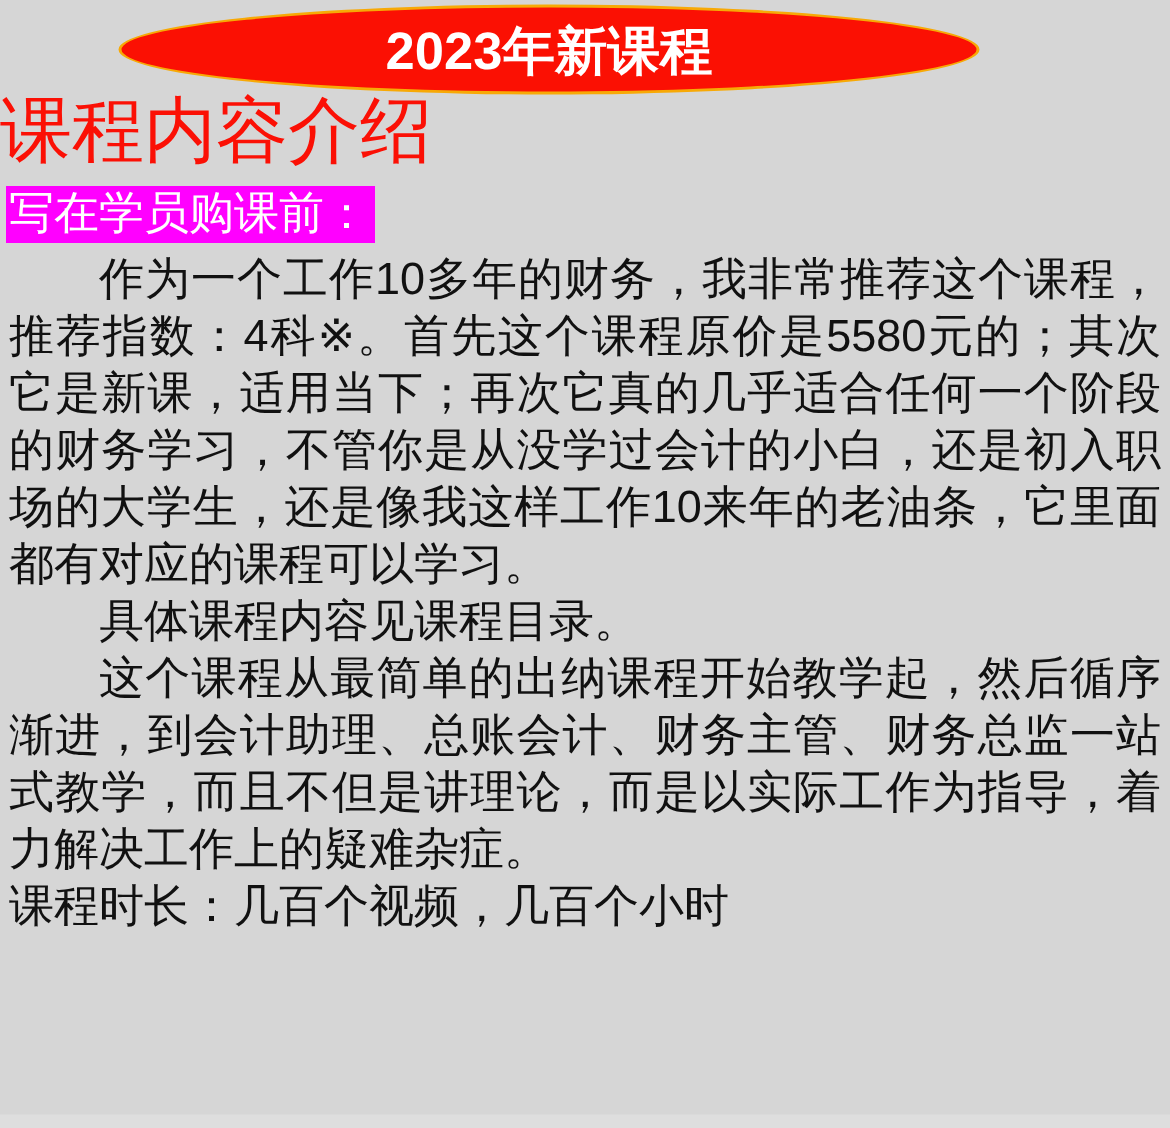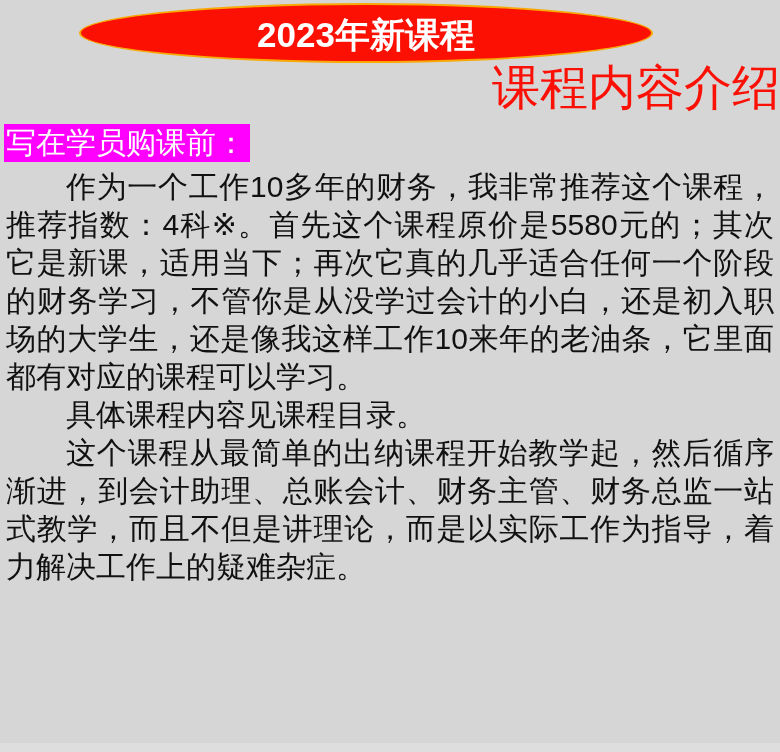--- a/index.html
+++ b/index.html
@@ -65,21 +65,21 @@
     white-space: nowrap;
     transform: translateY(1px);
   }
 
   
   .subtitle {
     position: absolute;
     left: 0;
     top: 63px;
     width: 780px;
-    text-align: right;
+    text-align: left;
     color: #fb1005;
     font-size: 48px;
     font-weight: normal;
     line-height: 1.05;
     white-space: nowrap;
   }
 
   
   .highlight-row {
     position: absolute;
@@ -134,16 +134,17 @@
   <div class="subtitle">课程内容介绍</div>
 
   <div class="highlight-row">
     <span class="highlight-text">写在学员购课前：</span>
   </div>
 
   <div class="body-block">
       <p class="para indent">作为一个工作10多年的财务，我非常推荐这个课程，推荐指数：4科※。首先这个课程原价是5580元的；其次它是新课，适用当下；再次它真的几乎适合任何一个阶段的财务学习，不管你是从没学过会计的小白，还是初入职场的大学生，还是像我这样工作10来年的老油条，它里面都有对应的课程可以学习。</p>
       <p class="para indent">具体课程内容见课程目录。</p>
       <p class="para indent">这个课程从最简单的出纳课程开始教学起，然后循序渐进，到会计助理、总账会计、财务主管、财务总监一站式教学，而且不但是讲理论，而是以实际工作为指导，着力解决工作上的疑难杂症。</p>
+      <p class="para">课程时长：几百个视频，几百个小时</p>
     </div>
 
   <div class="bottom-band"></div>
 </div>
 
 </body></html>

